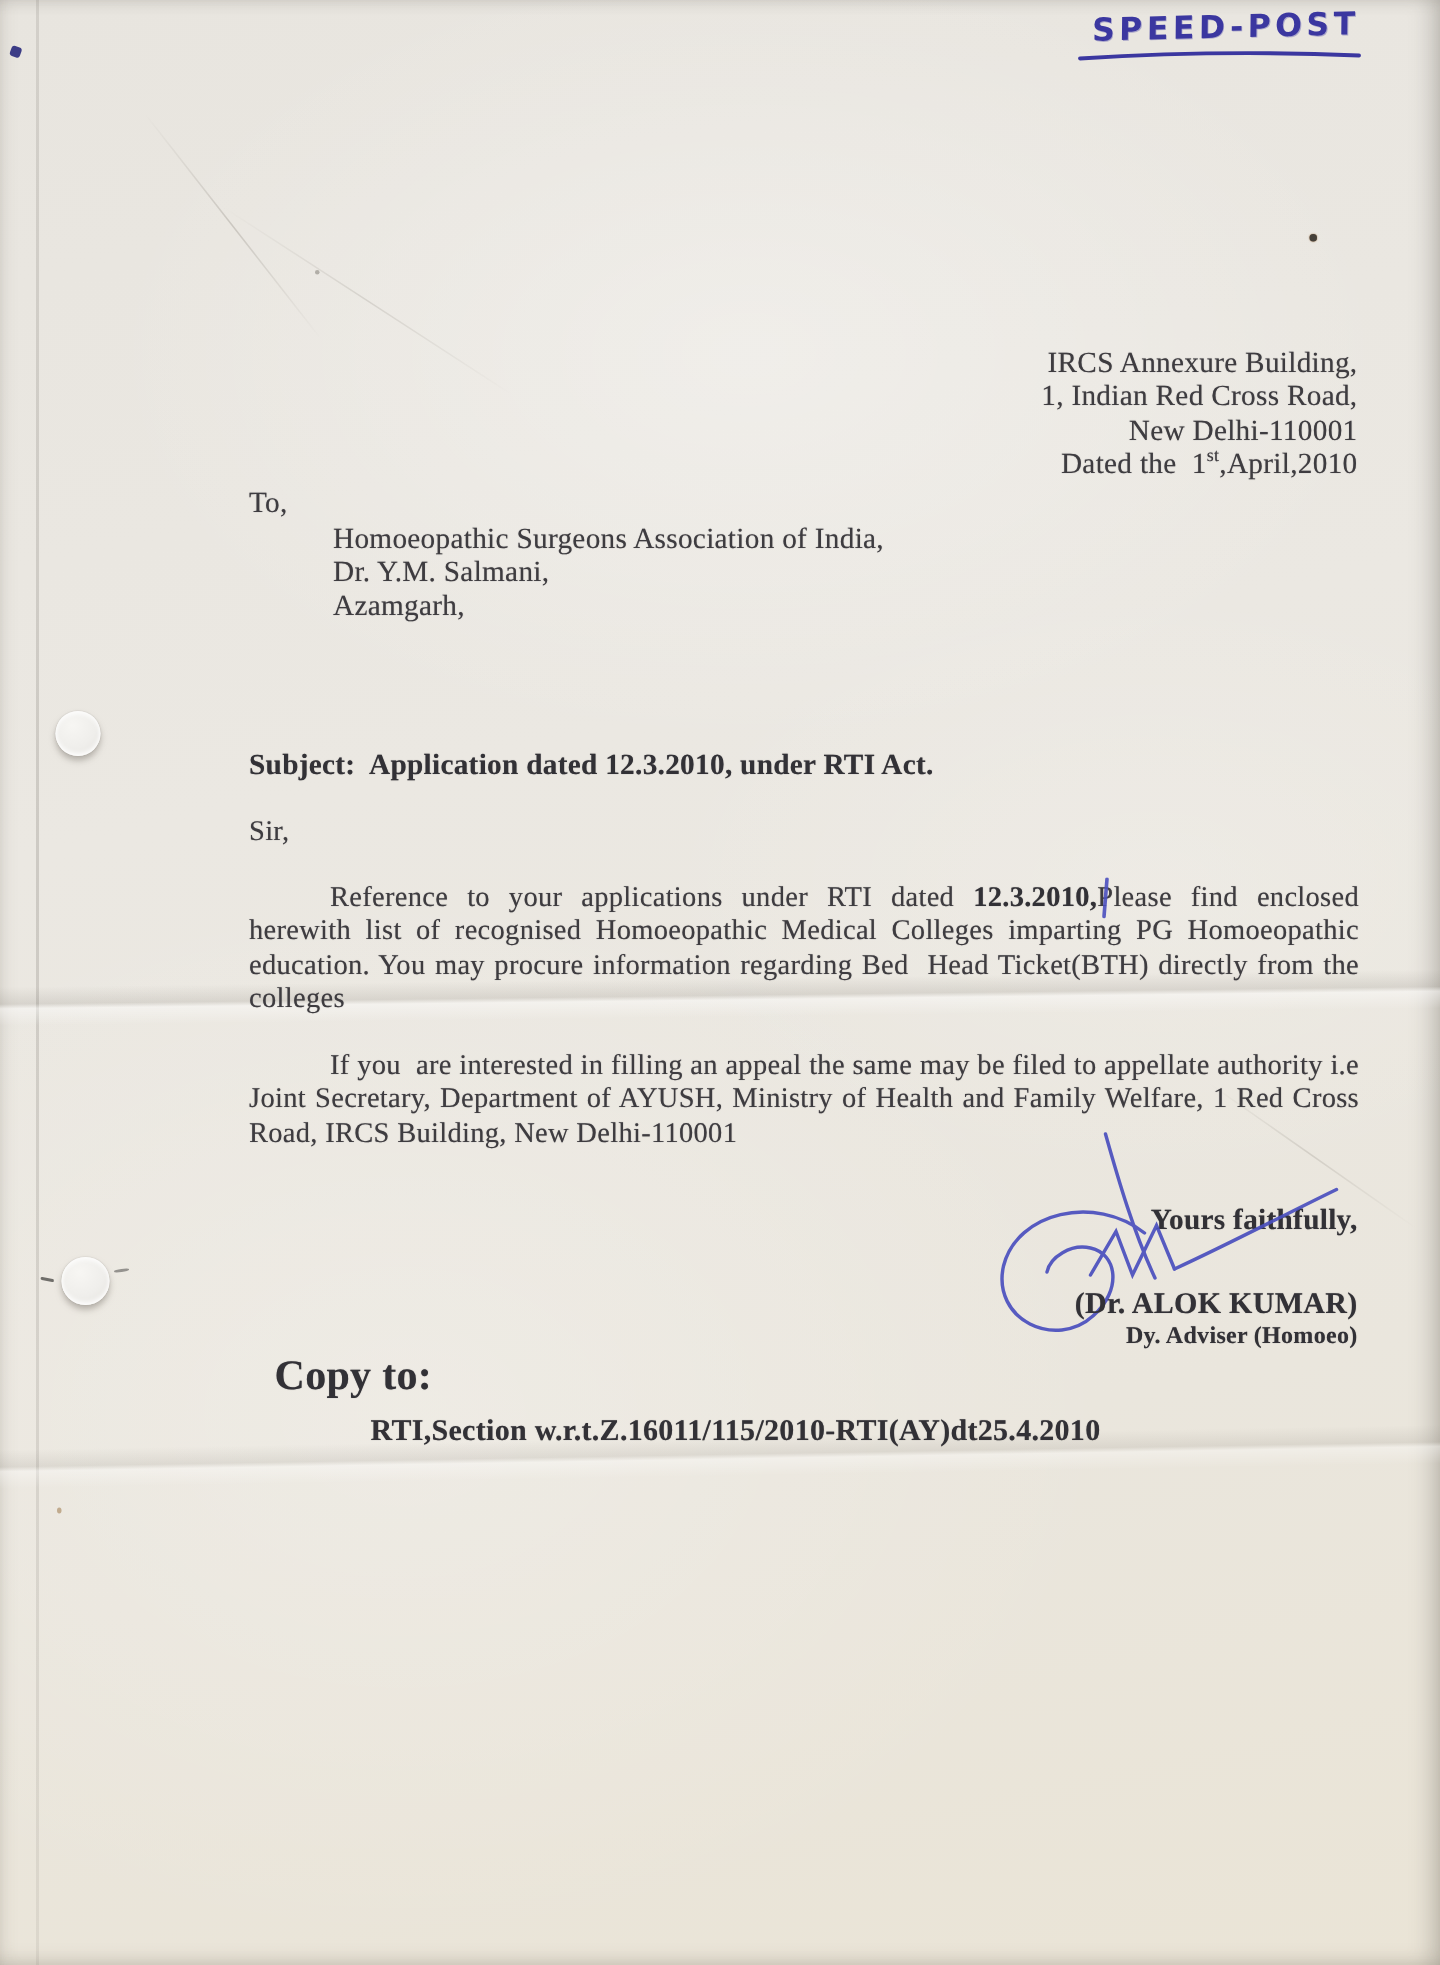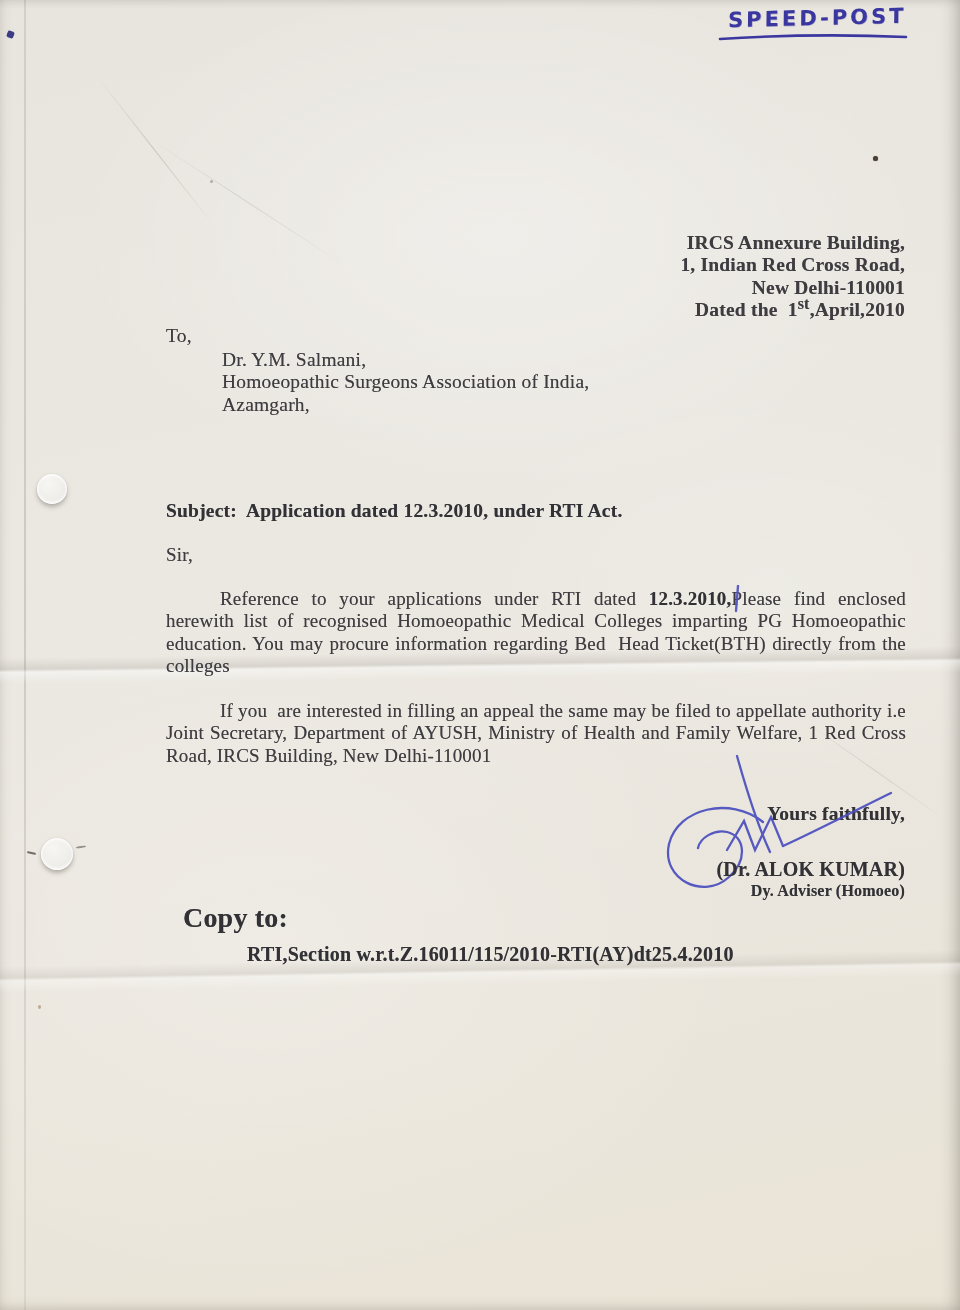--- a/index.html
+++ b/index.html
@@ -18,23 +18,23 @@
       inset 0 -9px 12px -6px rgba(110,100,85,0.18);
     font-family:"Liberation Serif", serif;
     color:var(--ink,#3e3c40);
     font-size:19px;
   }
   .abs{position:absolute;}
   .bold{font-weight:bold;color:var(--ink-bold,#323136);}
   .txt{letter-spacing:0.2px;text-shadow:0 0 0.6px rgba(62,60,64,0.55);}
   .lh{line-height:22.4px;}
   .center{text-align:center;}
-  .rt{text-align:right;font-weight:bold;}
+  .rt{text-align:right;}
   .just{text-align:justify;text-indent:54px;}
-  sup{font-size:16px;line-height:0;}
+  sup{font-size:12px;line-height:0;}
   
   .speedpost{
     font-family:"DejaVu Sans", sans-serif;font-weight:700;font-size:21px;
     letter-spacing:3px;color:var(--pen-blue,#3b37a0);
     transform:rotate(-1.4deg) skewX(-2deg);
     text-shadow:0.6px 0.6px 0 rgba(59,55,160,0.35);
   }
   
   .crease-h{
     left:-10px;width:1000px;height:26px;pointer-events:none;
@@ -88,22 +88,22 @@
 
   <div class="abs rt lh txt" style="right:55px;top:232px;width:420px;font-size:19.5px;">
     <div>IRCS Annexure Building,</div>
     <div>1, Indian Red Cross Road,</div>
     <div>New Delhi-110001</div>
     <div><span>Dated the&nbsp; 1</span><sup>st</sup><span>,April,2010</span></div>
   </div>
 
   <div class="abs txt" style="left:166px;top:325px;font-size:19.5px;">To,</div>
   <div class="abs lh txt" style="left:222px;top:349px;font-size:19.5px;">
+    <div>Homoeopathic Surgeons Association of India,</div>
     <div>Dr. Y.M. Salmani,</div>
-    <div>Homoeopathic Surgeons Association of India,</div>
     <div>Azamgarh,</div>
   </div>
 
   <div class="abs bold txt" style="left:166px;top:500px;font-size:19.5px;">Subject:&nbsp; Application dated 12.3.2010, under RTI Act.</div>
 
   <div class="abs txt" style="left:166px;top:544px;text-align:right;">Sir,</div>
 
   <div class="abs just lh txt" style="left:166px;top:588px;width:740px;"><span>Reference to your applications under RTI dated </span><b style="color:var(--ink-bold,#323136);">12.3.2010,</b><span>Please find enclosed herewith list of recognised Homoeopathic Medical Colleges imparting PG Homoeopathic education. You may procure information regarding Bed&nbsp; Head Ticket(BTH) directly from the colleges</span></div>
 
   <svg class="abs" style="left:731px;top:585px;" width="12" height="28">

